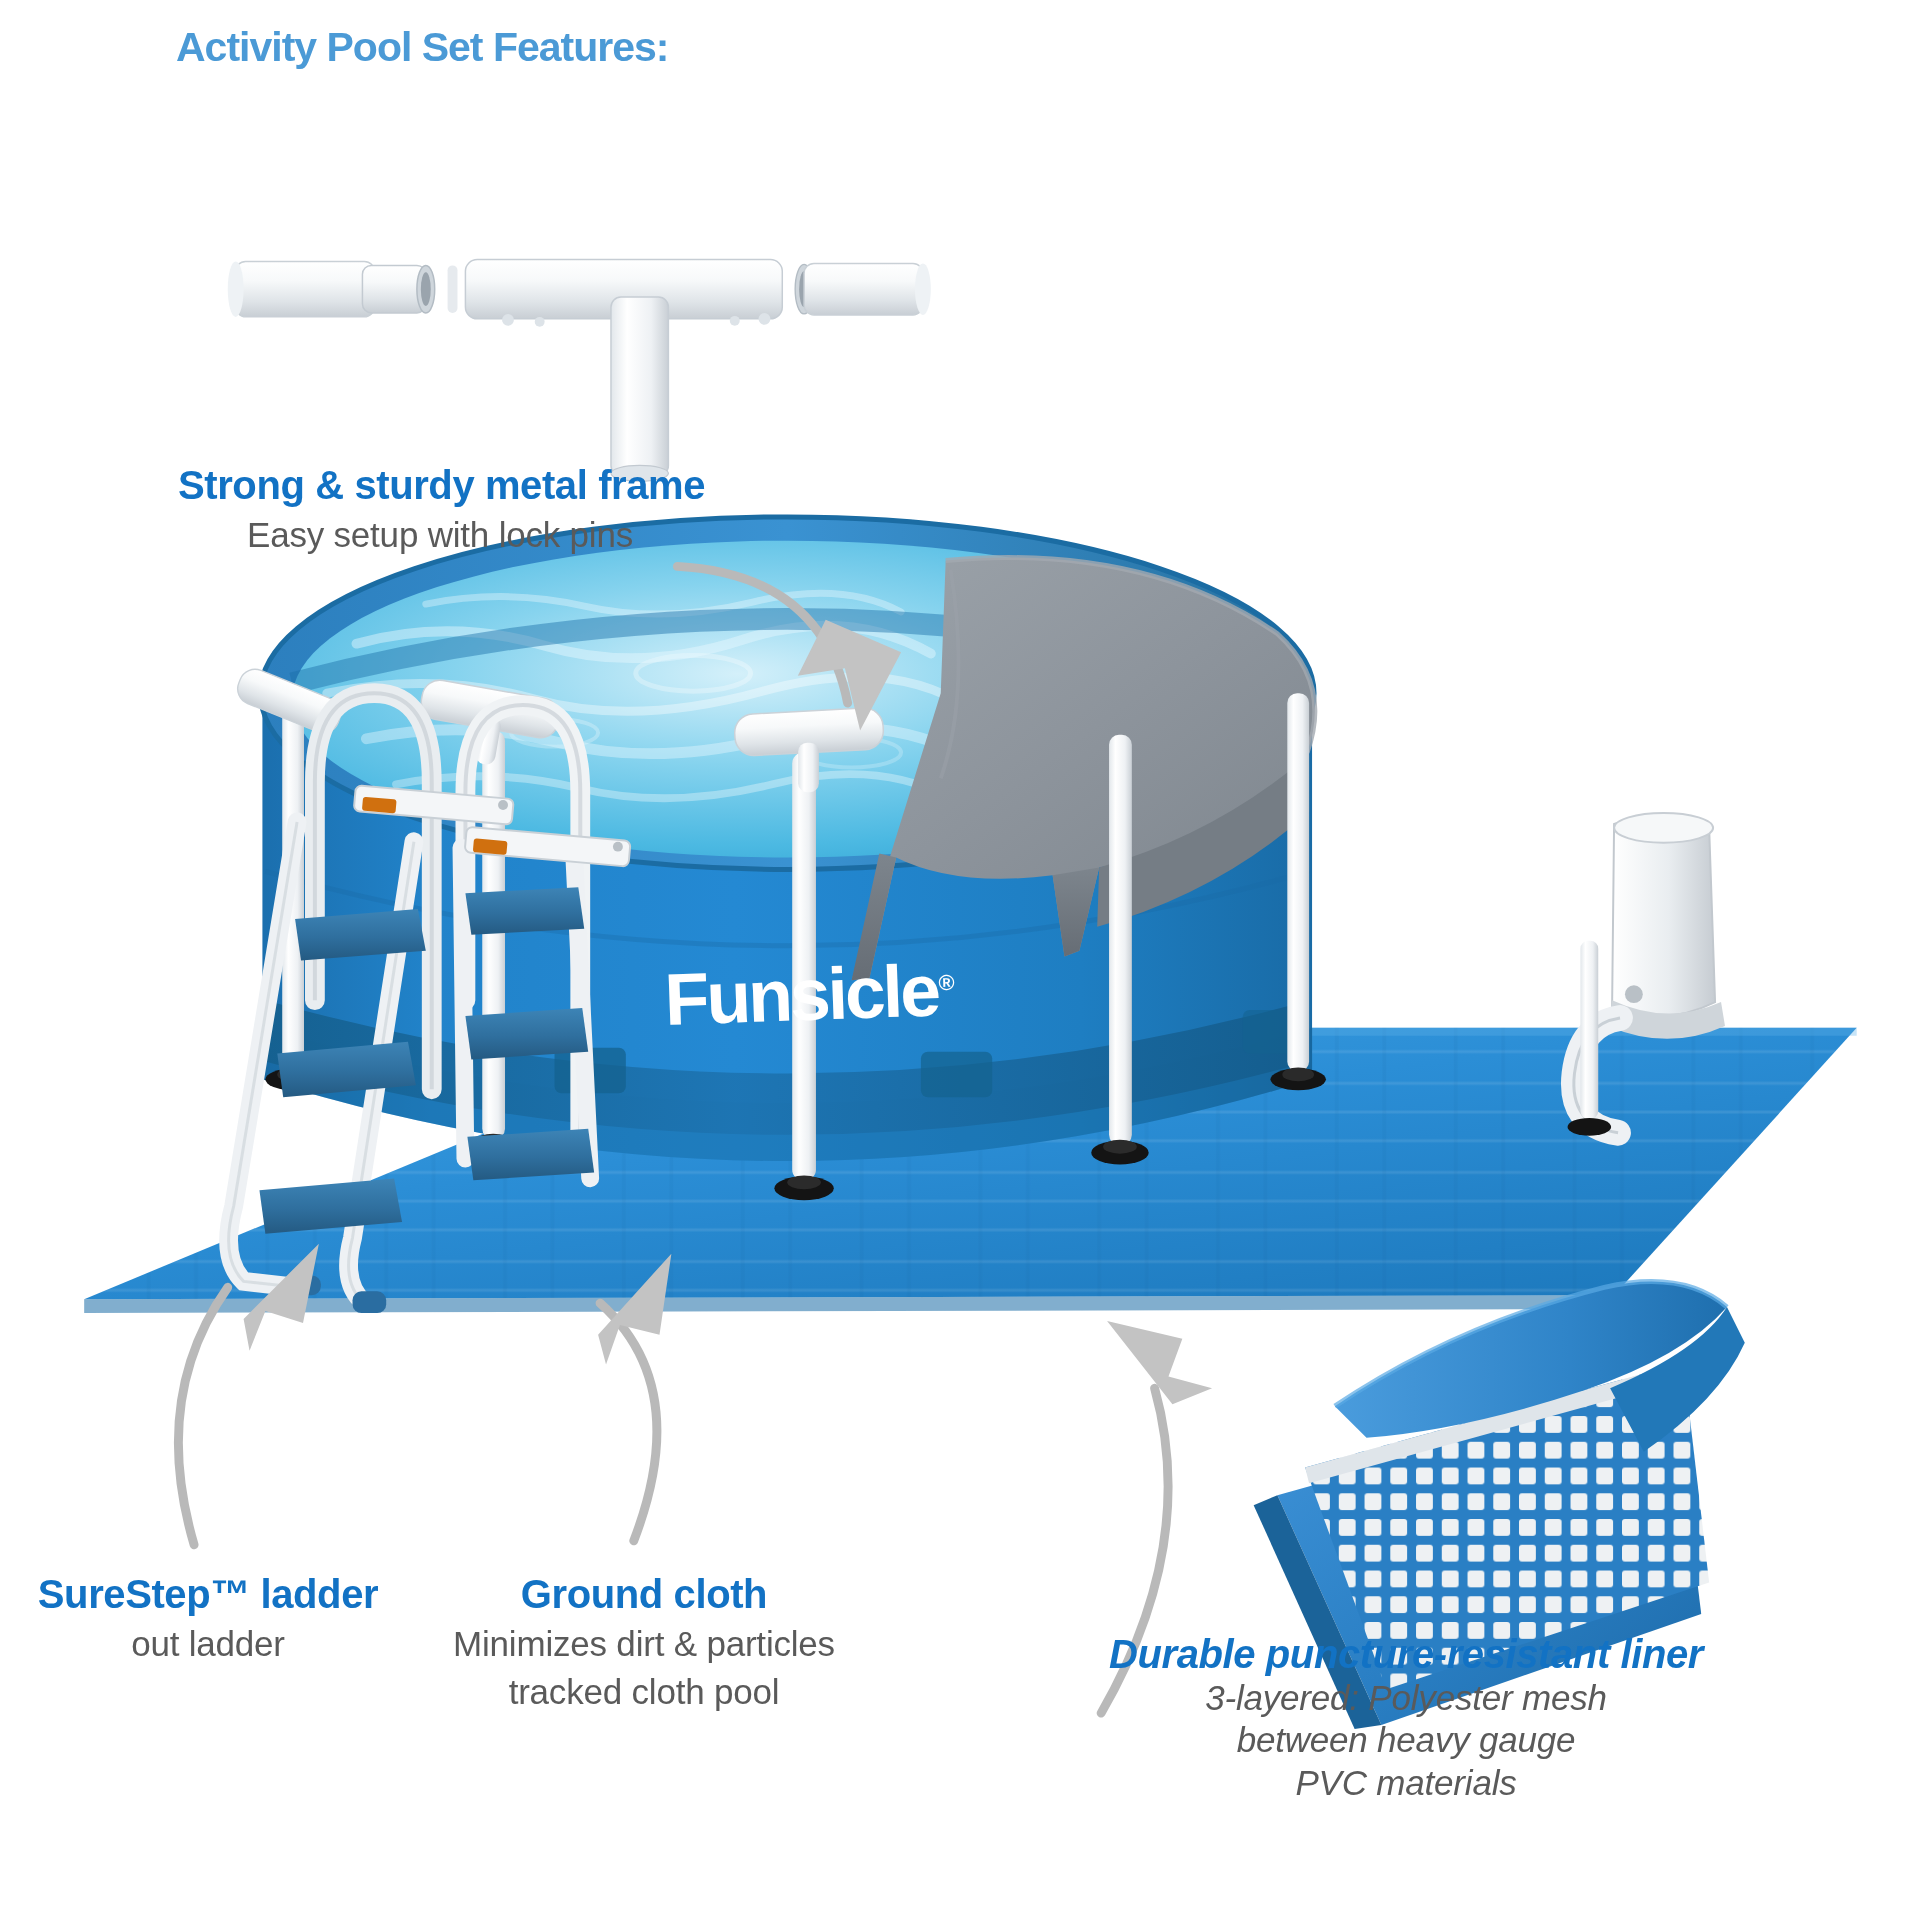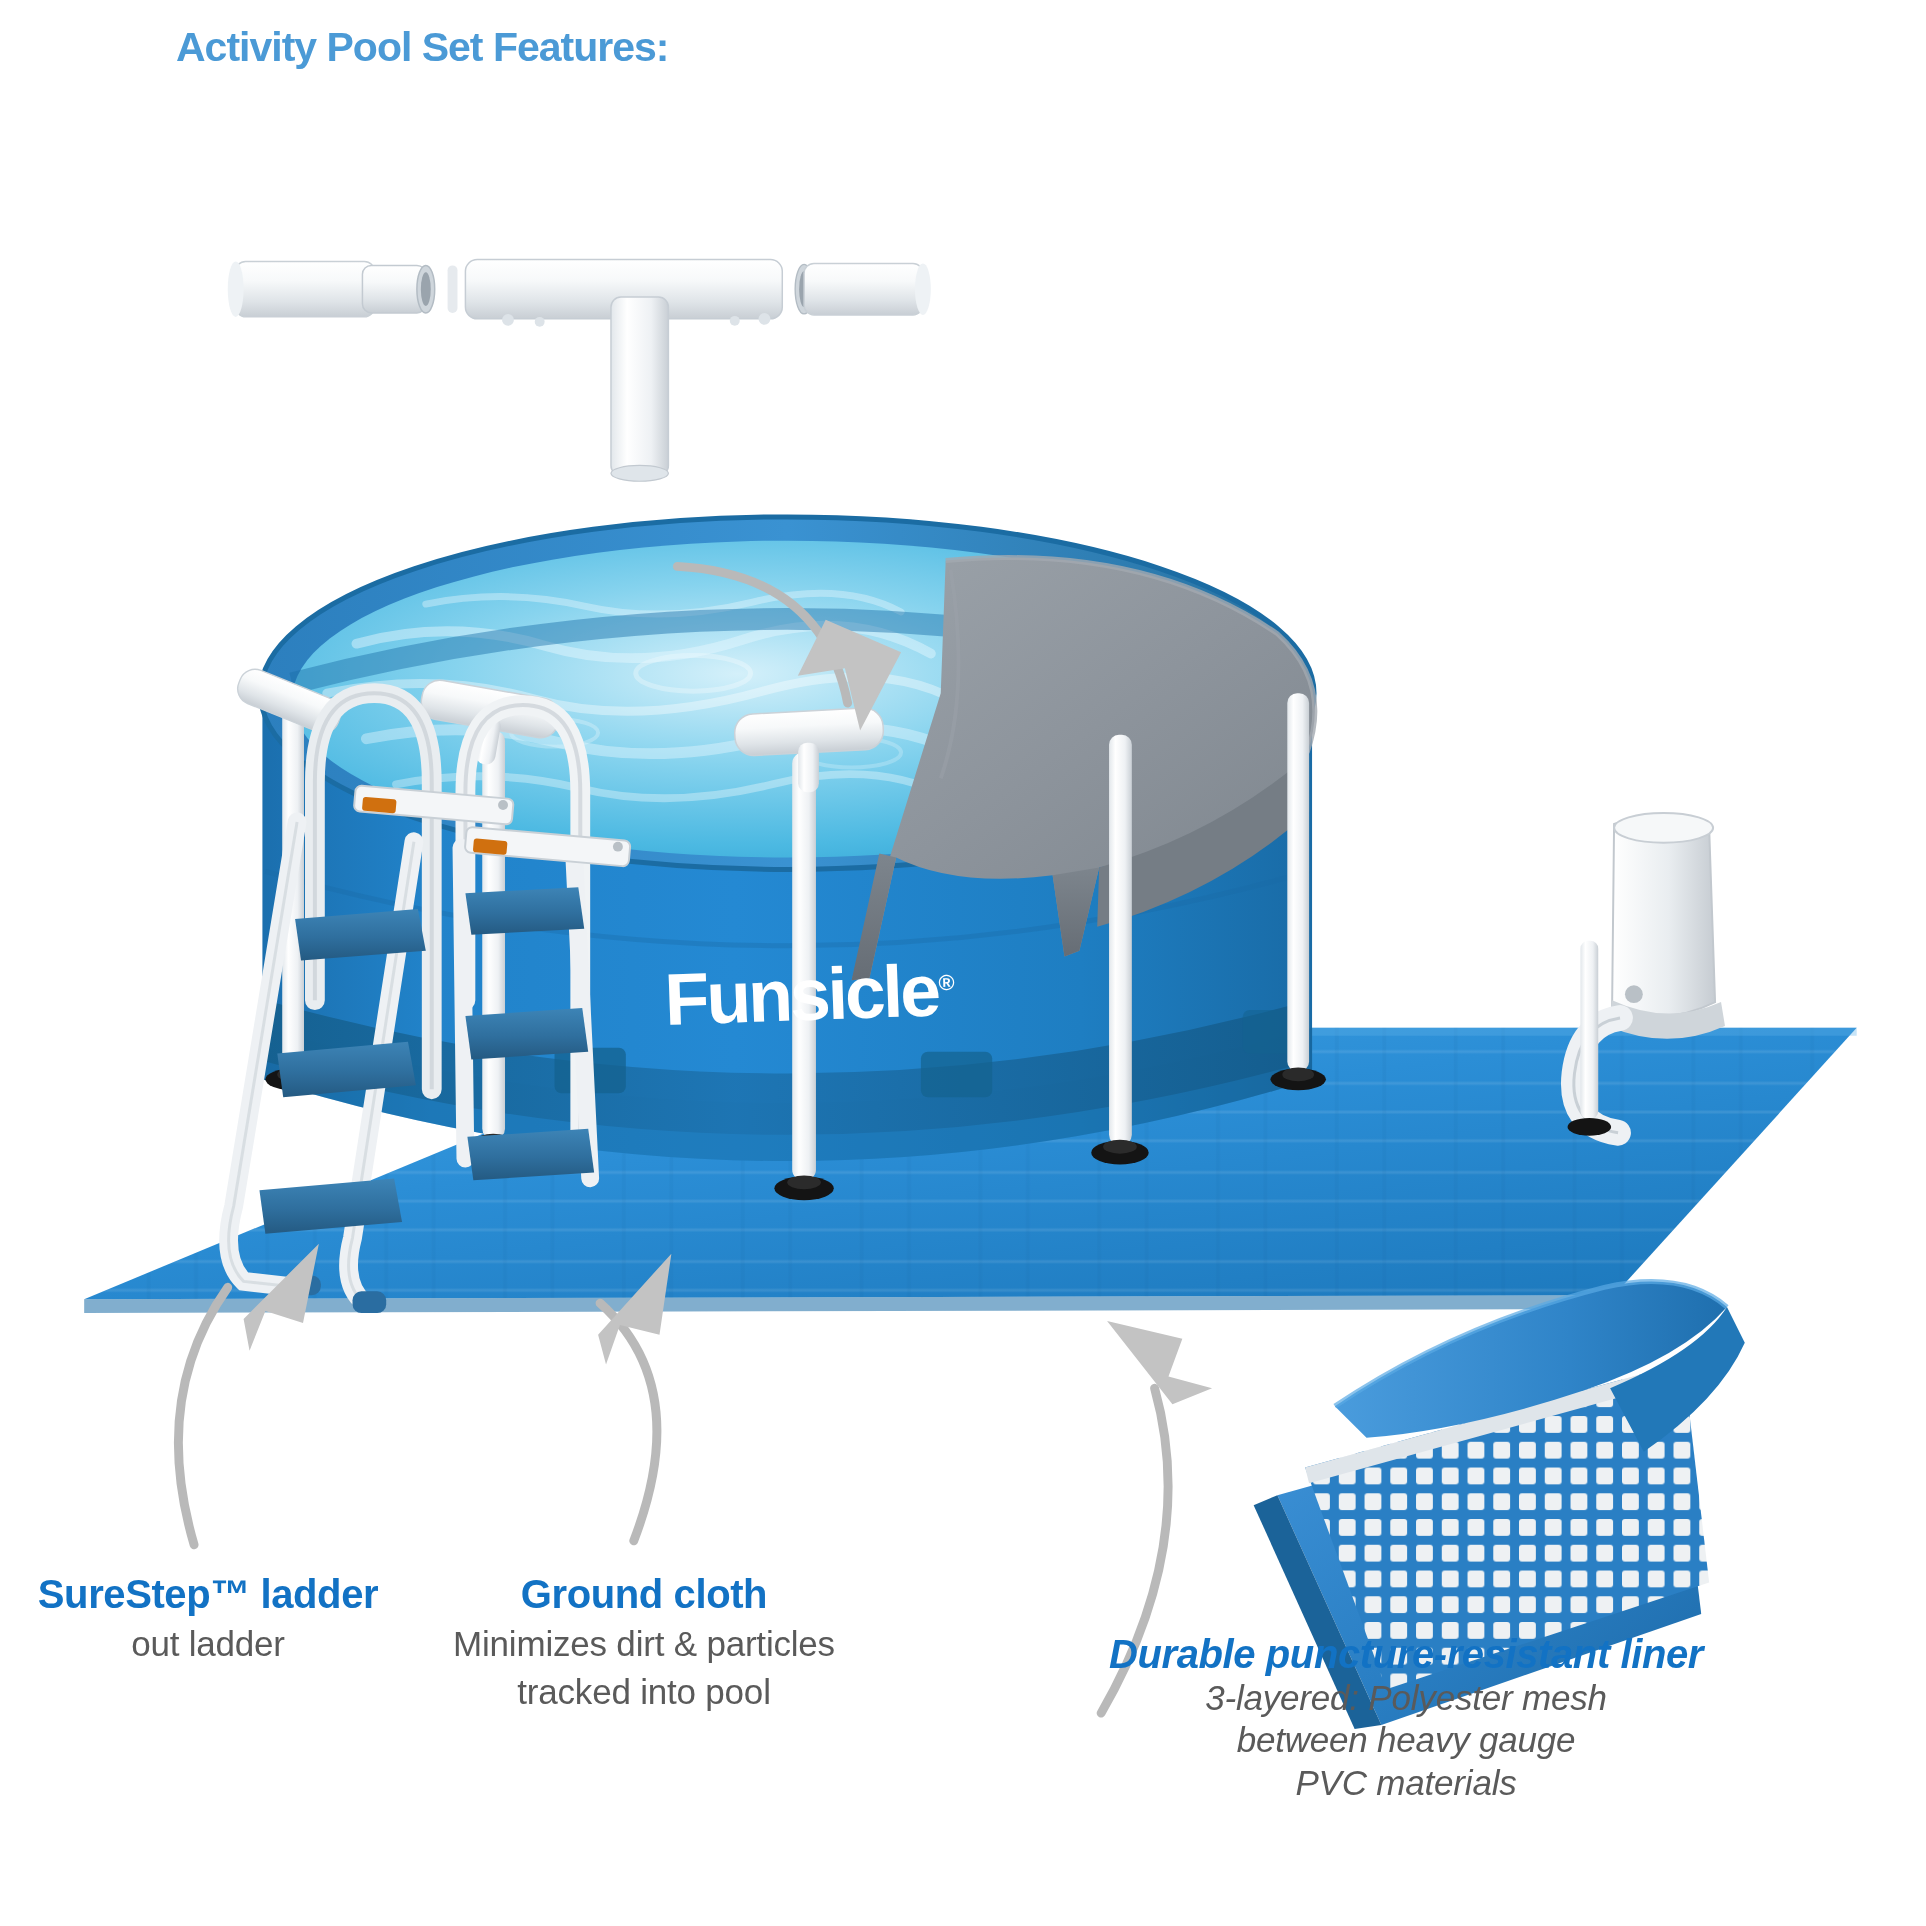--- a/index.html
+++ b/index.html
@@ -354,30 +354,34 @@
 
       <path d="M1184 1418 L1118 1334 L1194 1352 L1180 1390 L1224 1402 Z"></path>
     </g>
 
     <g>
       <text x="672" y="1035" font-family="Liberation Sans, sans-serif" font-size="74" font-weight="700" fill="#ffffff" letter-spacing="-3" transform="rotate(-2 672 1035)">Funsicle</text>
       <text x="948" y="1000" font-family="Liberation Sans, sans-serif" font-size="22" font-weight="700" fill="#ffffff" transform="rotate(-2 948 1000)">®</text>
     </g>
   </svg>
 
+  <div class="callout c-frame">
+    <div class="hd">Strong &amp; sturdy metal frame</div>
+    <div class="sub">Easy setup with lock pins</div>
+  </div>
 
   <div class="callout c-ladder">
     <div class="hd">SureStep™ ladder</div>
     <div class="sub">out ladder</div>
   </div>
 
   <div class="callout c-cloth">
     <div class="hd">Ground cloth</div>
     <div class="sub">Minimizes dirt &amp; particles</div>
-    <div class="sub">tracked into pool</div>
+    <div class="sub">tracked cloth pool</div>
   </div>
 
   <div class="callout c-liner">
     <div class="hd">Durable puncture-resistant liner</div>
     <div class="sub">3-layered: Polyester mesh</div>
     <div class="sub">between heavy gauge</div>
     <div class="sub">PVC materials</div>
   </div>
 
 </div>

